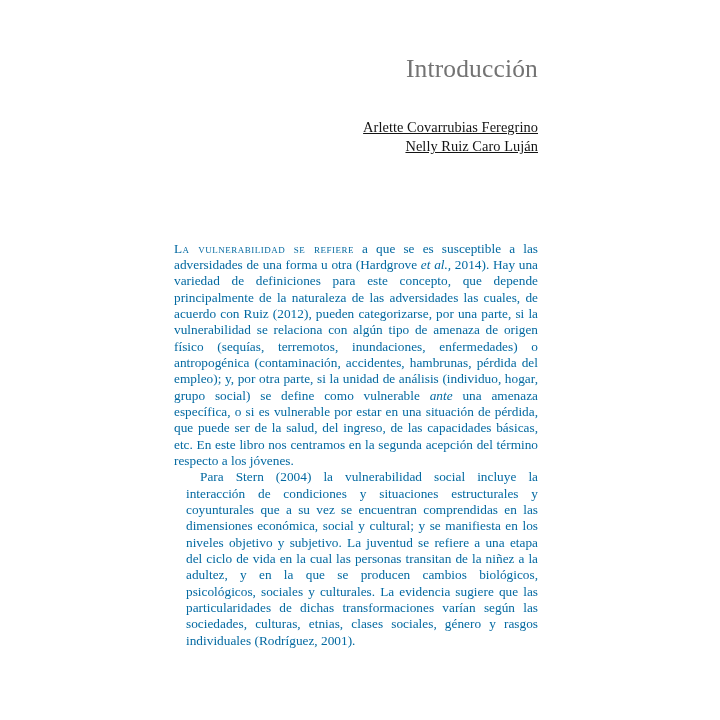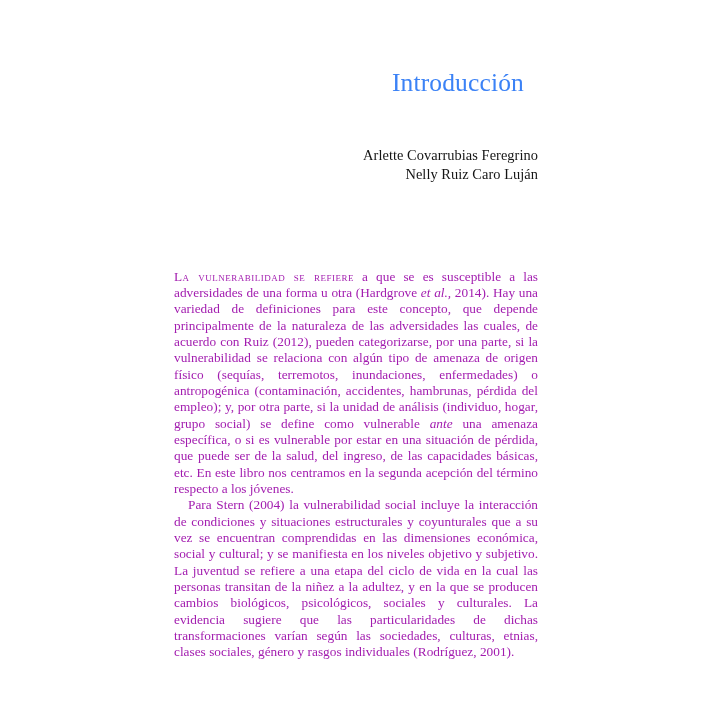--- a/index.html
+++ b/index.html
@@ -33,55 +33,57 @@
     width: 364px;   
   }
 
   
   .chapter-title {
     text-align: right;
     font-size: 25.5px;
     line-height: 1.12;
     font-weight: normal;
     letter-spacing: 0.15px;
-    margin: 14px;
+    margin: 0;
     padding-top: 55px;
-    color: #3b82f6;
+    color: #737373;
   }
 
   
   .authors {
     text-align: right;
     margin: 0;
     padding-top: 34px;
   }
   .author-line {
     display: block;
     font-size: 14.4px;
     line-height: 19.5px;
     letter-spacing: 0.05px;
     color: #141414;
+    text-decoration: underline;
   }
 
   
   .body-text {
     padding-top: 84px;
   }
   .para {
     margin: 0;
     font-size: 13.3px;
     line-height: 16.35px;
     text-align: justify;
     text-justify: inter-word;
     hyphens: manual;
     letter-spacing: 0.01px;
-    color: #a21caf;
+    color: #0369a1;
   }
   .para + .para {
     text-indent: 14px;
+    margin-left: 12px;
   }
   .para.no-indent {
     text-indent: 0;
   }
 
   
   .smallcaps {
     font-variant: small-caps;
     font-feature-settings: "smcp" 1;
     letter-spacing: 0.5px;

